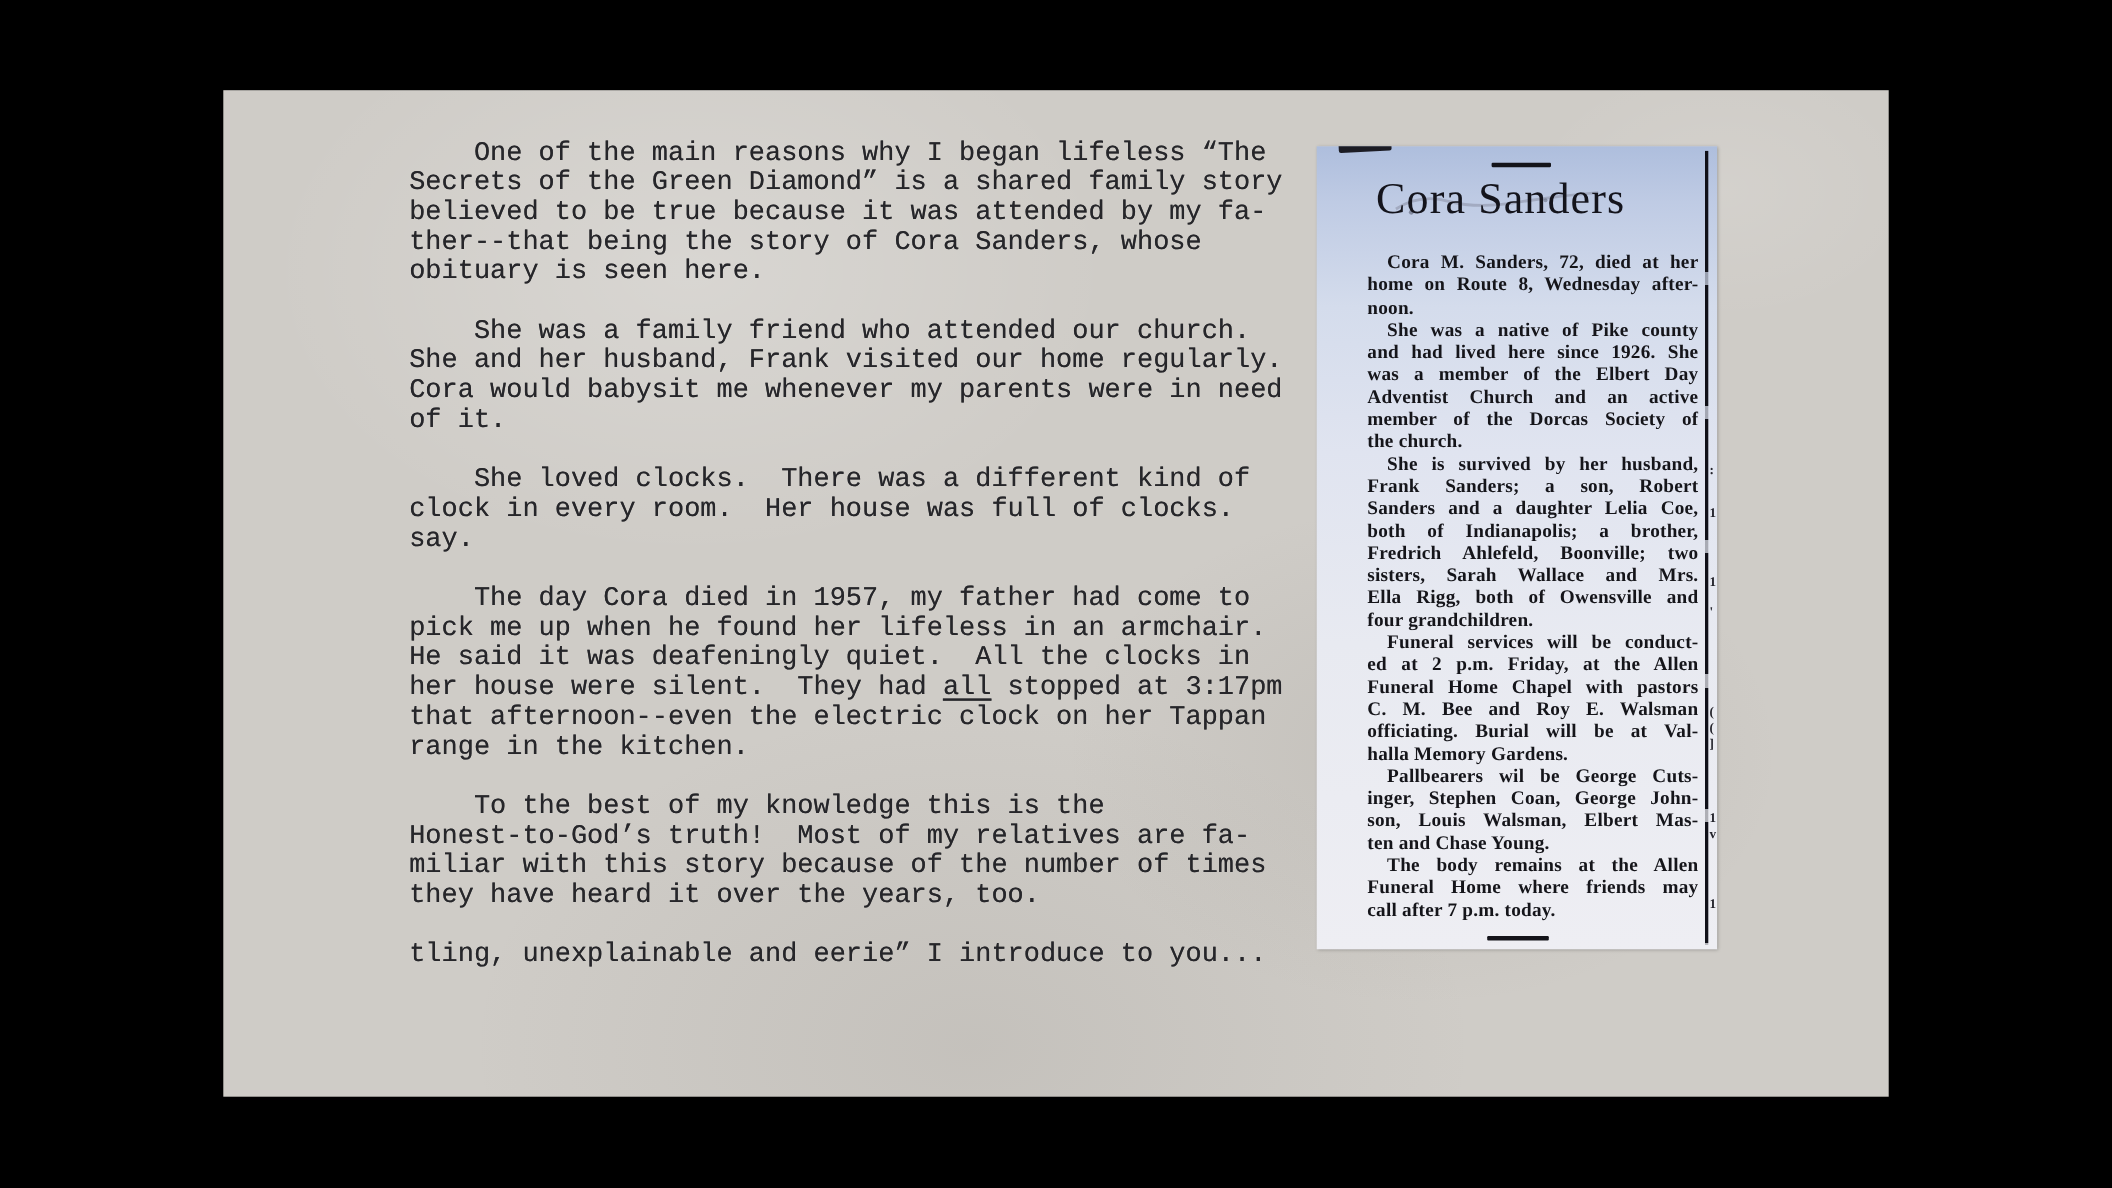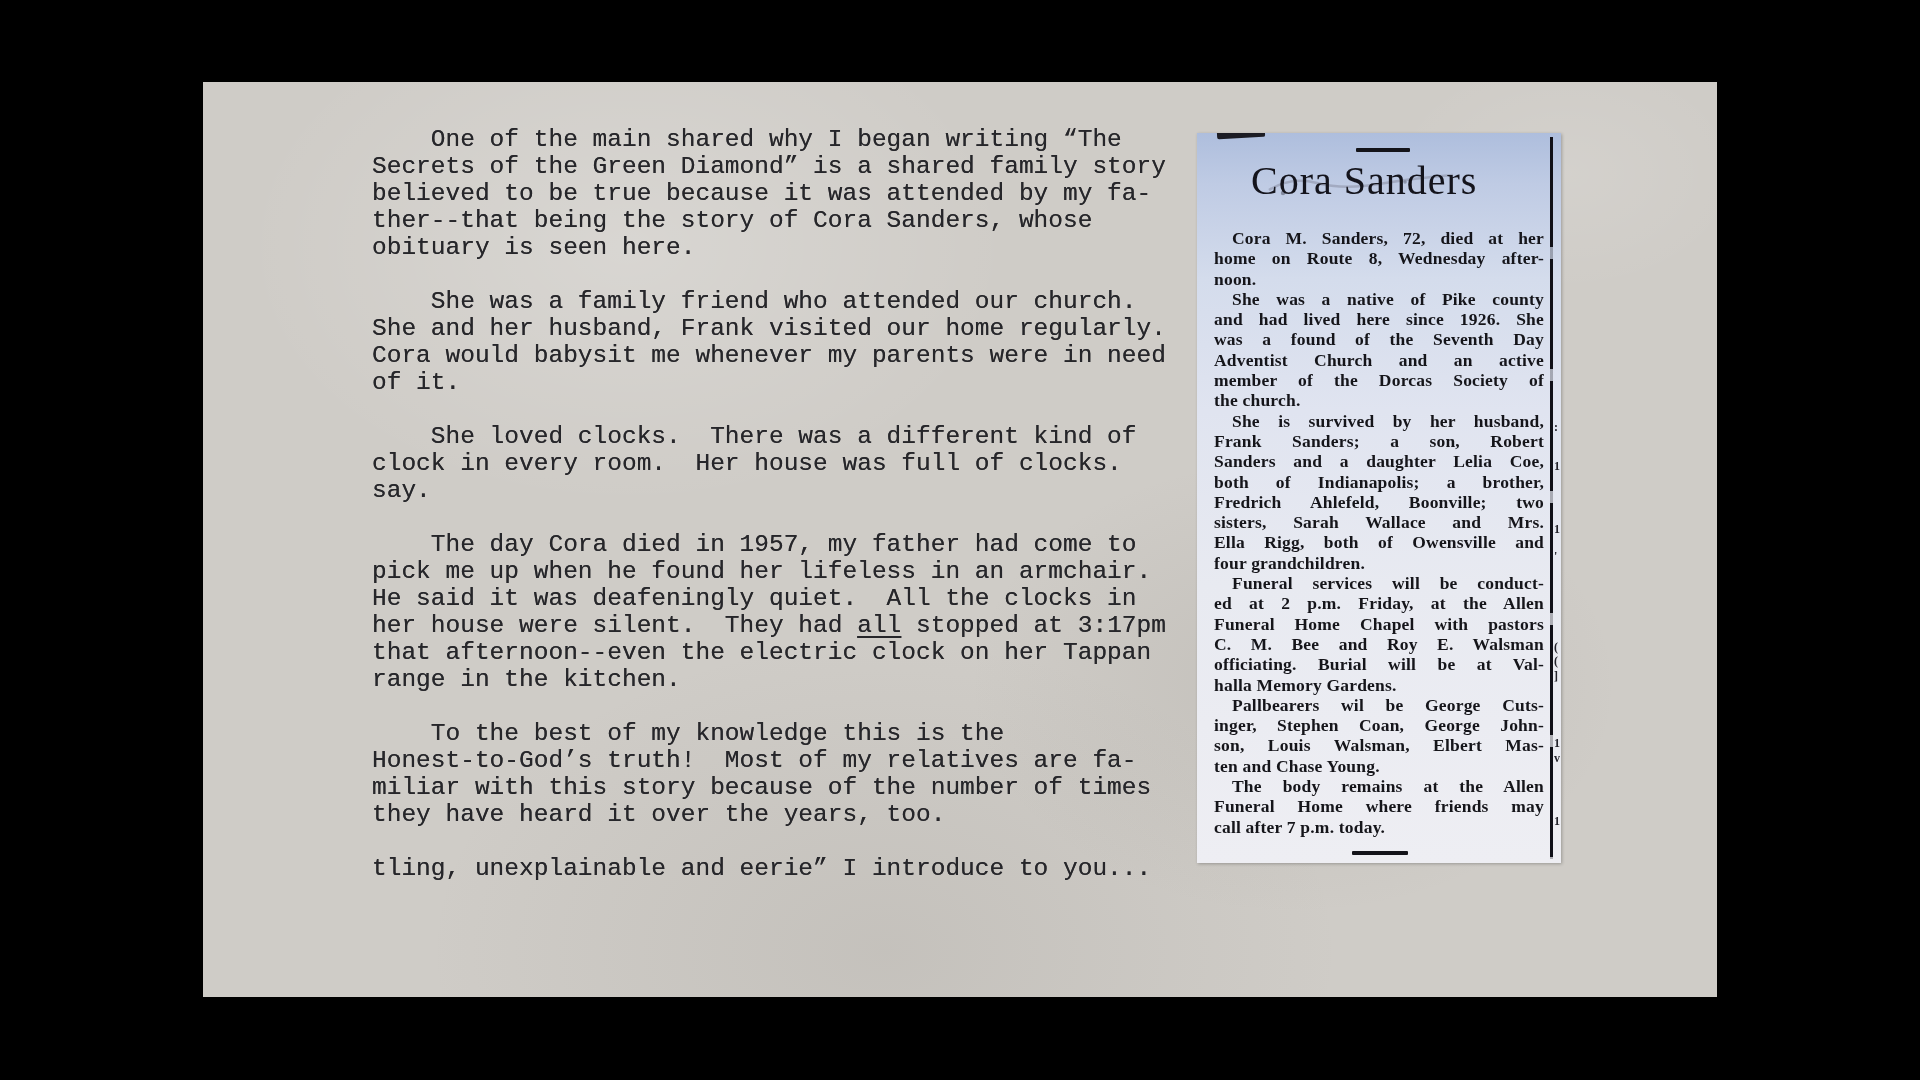--- a/index.html
+++ b/index.html
@@ -46,42 +46,42 @@
   .obit-title{
     position:absolute;left:54px;top:24px;margin:0;
     font-family:"Liberation Serif","DejaVu Serif",serif;
     font-weight:400;font-size:40px;letter-spacing:1px;color:#14141c;
   }
   .obit-body{
     position:absolute;left:17px;top:95px;width:330px;
     font-family:"Liberation Serif","DejaVu Serif",serif;
     font-weight:700;font-size:17.5px;color:#15151a;letter-spacing:.2px;
   }
-  .oline{line-height:20.3px;height:20.3px;text-align:justify;text-align-last:justify;overflow:hidden;}
+  .oline{line-height:20.3px;height:20.3px;text-align:justify;text-align-last:justify;overflow:hidden;margin-left:29px;}
   .oline.last{text-align:left;text-align-last:left;}
   .oline.ind{padding-left:18px;}
   .colrule{
     position:absolute;left:353px;top:4px;width:3px;height:722px;
     background:repeating-linear-gradient(180deg,#101018 0 110px,rgba(16,16,24,.28) 110px 122px);
   }
   .frag{
     position:absolute;left:357px;width:10px;
     font-family:"Liberation Serif",serif;font-weight:700;font-size:12px;color:#23232b;
     line-height:12px;
   }
 </style>
 </head>
 <body>
 
 <div class="stage">
   <div class="paper">
 
     <div class="typed" id="letter">
         <div class="para">
-          <div class="tline">    One of the main shared why I began writing “The</div>
+          <div class="tline">    One of the main reasons why I began lifeless “The</div>
           <div class="tline">Secrets of the Green Diamond” is a shared family story</div>
           <div class="tline">believed to be true because it was attended by my fa-</div>
           <div class="tline">ther--that being the story of Cora Sanders, whose</div>
           <div class="tline">obituary is seen here.</div>
         </div>
         <div class="para">
           <div class="tline">    She was a family friend who attended our church.</div>
           <div class="tline">She and her husband, Frank visited our home regularly.</div>
           <div class="tline">Cora would babysit me whenever my parents were in need</div>
           <div class="tline">of it.</div>
@@ -118,21 +118,21 @@
         <circle cx="140" cy="16" r="1.8" fill="#5a5f72" opacity="0.5"></circle>
       </svg>
       <div class="rule top"></div>
       <h1 class="obit-title">Cora Sanders</h1>
       <div class="obit-body" id="obit-body">
           <div class="oline ind">Cora M. Sanders, 72, died at her</div>
           <div class="oline">home on Route 8, Wednesday after-</div>
           <div class="oline last">noon.</div>
           <div class="oline ind">She was a native of Pike county</div>
           <div class="oline">and had lived here since 1926. She</div>
-          <div class="oline">was a found of the Seventh Day</div>
+          <div class="oline">was a member of the Elbert Day</div>
           <div class="oline">Adventist Church and an active</div>
           <div class="oline">member of the Dorcas Society of</div>
           <div class="oline last">the church.</div>
           <div class="oline ind">She is survived by her husband,</div>
           <div class="oline">Frank Sanders; a son, Robert</div>
           <div class="oline">Sanders and a daughter Lelia Coe,</div>
           <div class="oline">both of Indianapolis; a brother,</div>
           <div class="oline">Fredrich Ahlefeld, Boonville; two</div>
           <div class="oline">sisters, Sarah Wallace and Mrs.</div>
           <div class="oline">Ella Rigg, both of Owensville and</div>

